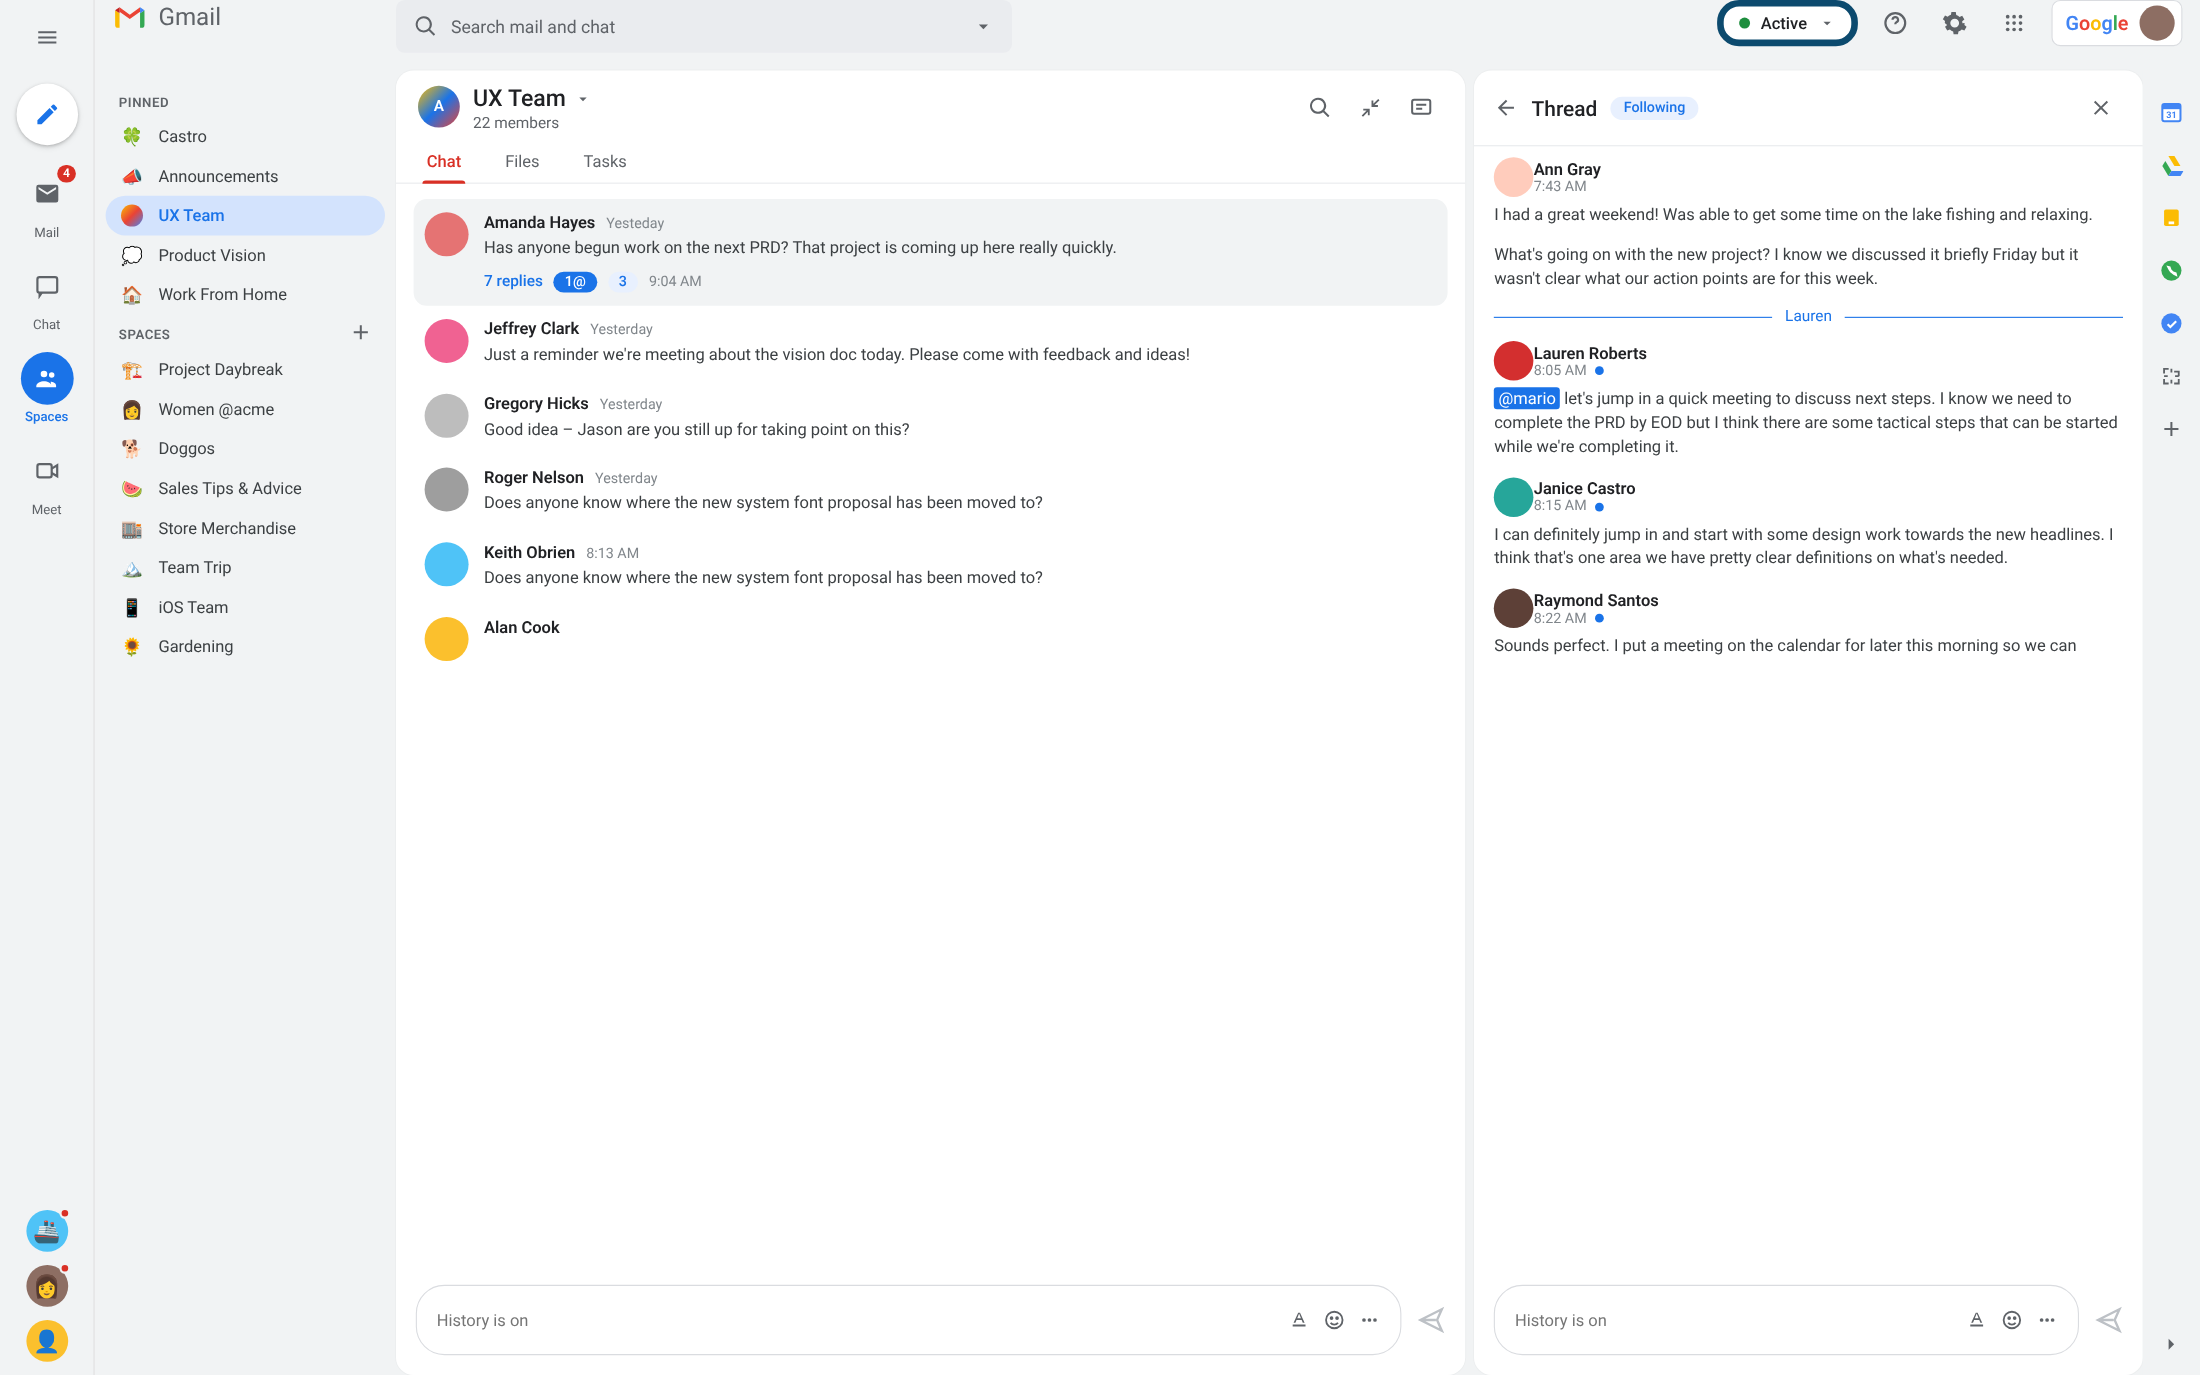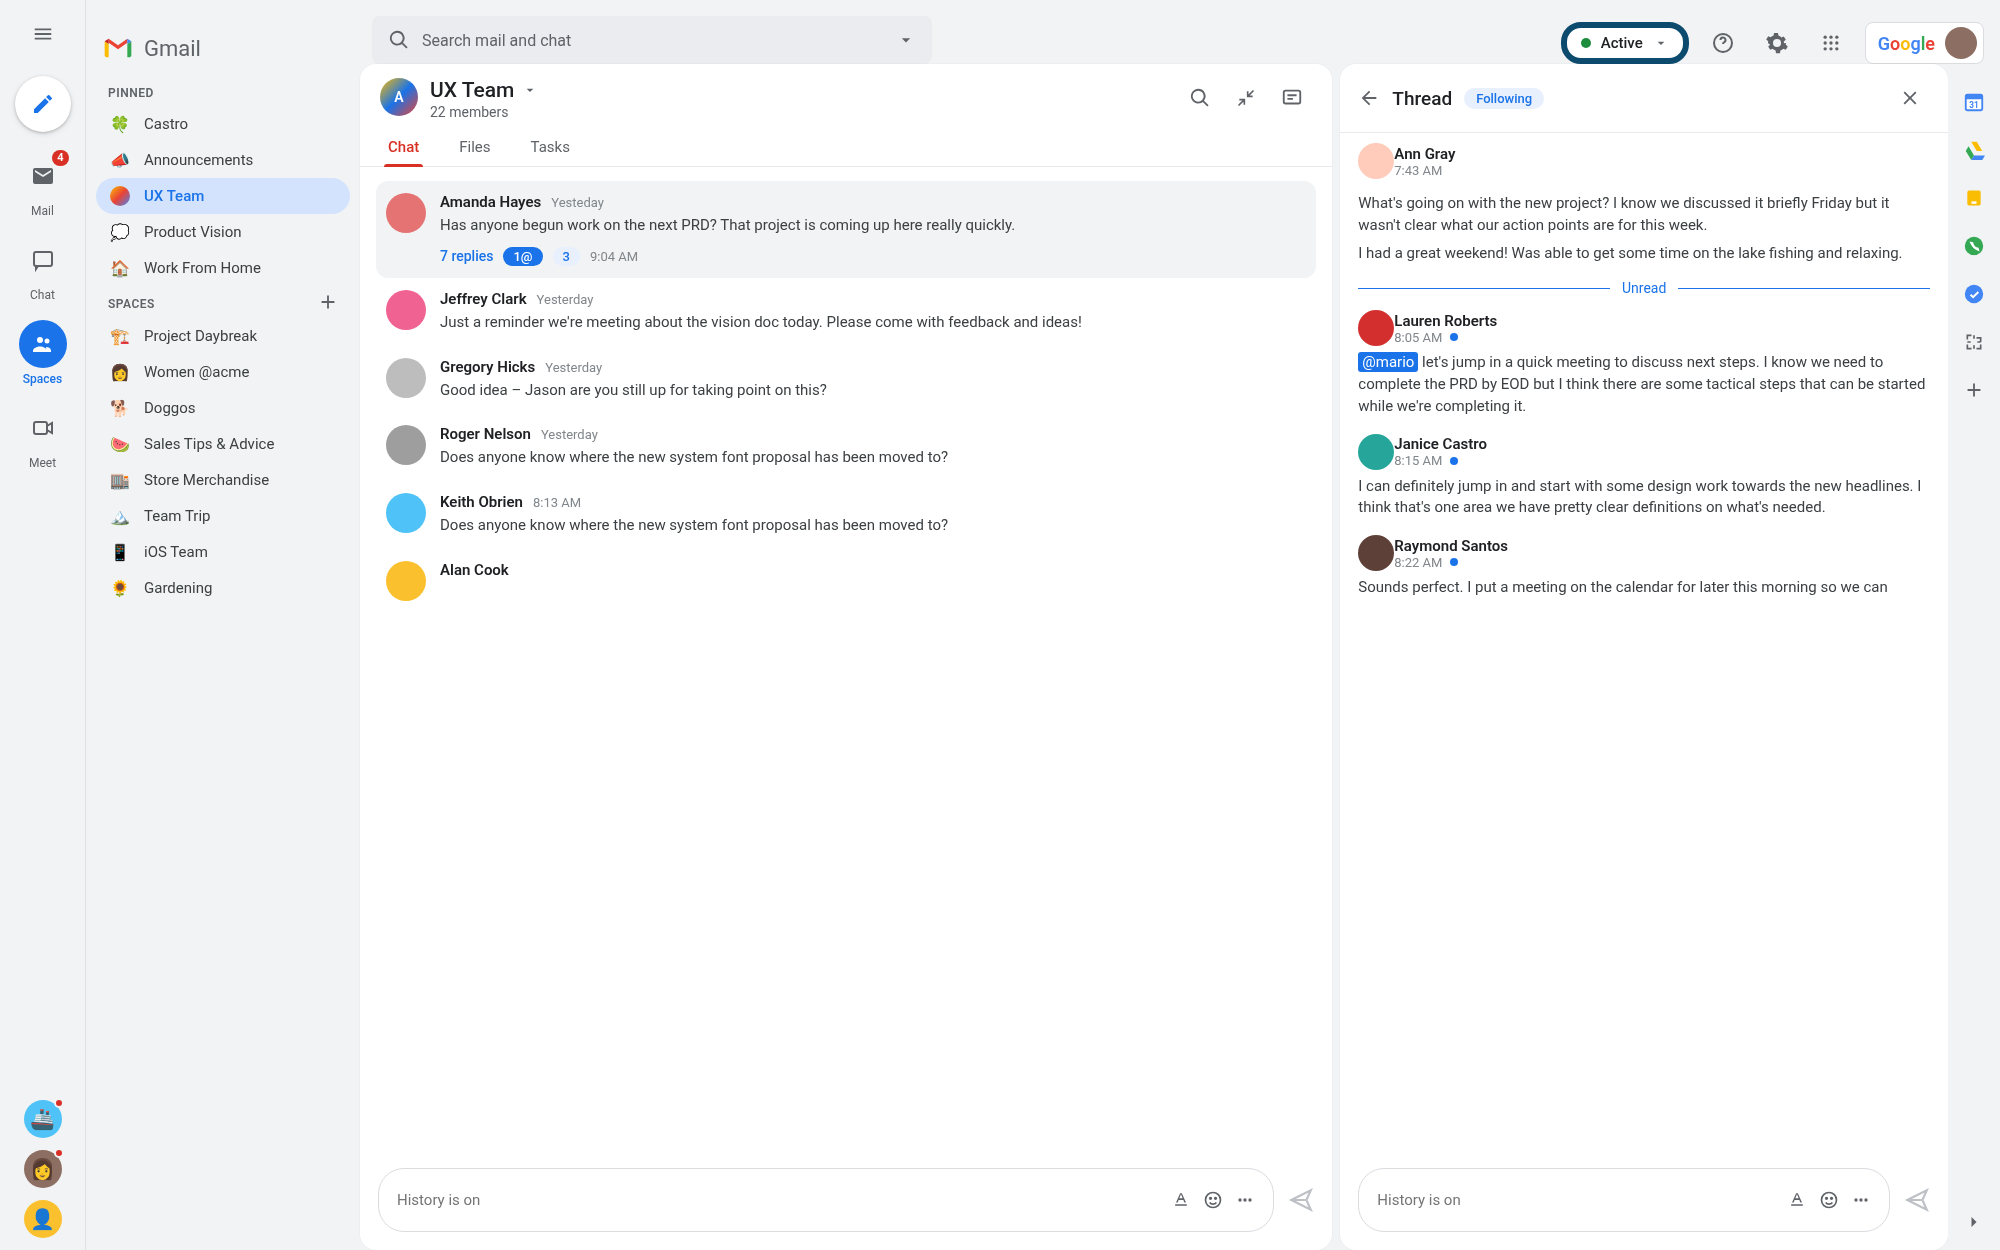--- a/index.html
+++ b/index.html
@@ -12,21 +12,21 @@
 .rail-item{display:flex;flex-direction:column;align-items:center;gap:4px;cursor:pointer;width:70px}
 .rail-icon-wrap{width:48px;height:48px;border-radius:50%;display:flex;align-items:center;justify-content:center;position:relative}
 .rail-item.active .rail-icon-wrap{background:#1a73e8}
 .rail-label{font-size:12px;color:#5f6368}
 .rail-item.active .rail-label{color:#1a73e8;font-weight:500}
 .badge{position:absolute;top:-2px;right:-2px;background:#d93025;color:#fff;font-size:11px;font-weight:600;border-radius:10px;padding:1px 5px;line-height:14px}
 .rail-bottom{position:absolute;bottom:12px;display:flex;flex-direction:column;gap:12px;align-items:center}
 .mini-avatar{width:38px;height:38px;border-radius:50%;position:relative;display:flex;align-items:center;justify-content:center;font-size:20px;cursor:pointer}
 .status-dot{width:10px;height:10px;border-radius:50%;background:#d93025;border:2px solid #f1f3f4;position:absolute;top:-2px;right:-2px}
 .main{flex:1;display:flex;flex-direction:column}
-.topbar{height:64px;display:flex;align-items:flex-end;padding:0 16px;gap:12px}
+.topbar{height:64px;display:flex;align-items:flex-start;padding:0 16px;gap:0}
 .logo-area{display:flex;align-items:center;gap:10px;width:258px}
 .logo-text{font-size:22px;color:#5f6368;font-weight:400}
 .search{flex:0 0 560px;height:48px;background:#eaecef;border-radius:8px;display:flex;align-items:center;padding:0 16px;gap:12px}
 .search input{border:none;background:transparent;font-size:16px;color:#5f6368;flex:1;outline:none}
 .search input::placeholder{color:#5f6368}
 .top-right{margin-left:auto;display:flex;align-items:center;gap:14px}
 .active-pill{display:flex;align-items:center;gap:10px;border:6px solid #0c4a6e;border-radius:20px;padding:6px 14px;background:#fff;cursor:pointer}
 .active-pill .dot{width:10px;height:10px;border-radius:50%;background:#1e8e3e}
 .icon-btn{width:40px;height:40px;border-radius:50%;display:flex;align-items:center;justify-content:center;cursor:pointer;color:#5f6368}
 .google-chip{display:flex;align-items:center;gap:10px;border:1px solid #dadce0;border-radius:8px;padding:4px 6px 4px 12px;background:#fff;cursor:pointer}
@@ -426,26 +426,26 @@
           </div>
           <div class="thread-body" id="thread-list">
               <div class="t-msg">
                 <div class="t-head">
                   <div class="t-av av-color" style="background: rgb(255, 204, 188);"></div>
                   <div>
                     <div class="t-name">Ann Gray</div>
                     <div class="t-time">7:43 AM</div>
                   </div>
                 </div>
+                <div class="t-text">I had a great weekend! Was able to get some time on the lake fishing and relaxing.</div>
                 <div class="t-text" style="margin-top: 14px;">What's going on with the new project? I know we discussed it briefly Friday but it wasn't clear what our action points are for this week.</div>
-                <div class="t-text">I had a great weekend! Was able to get some time on the lake fishing and relaxing.</div>
               </div>
               <div class="unread-divider">
                 <span class="line"></span>
-                <span>Unread</span>
+                <span>Lauren</span>
                 <span class="line"></span>
               </div>
               <div class="t-msg">
                 <div class="t-head">
                   <div class="t-av av-color" style="background: rgb(211, 47, 47);"></div>
                   <div>
                     <div class="t-name">Lauren Roberts</div>
                     <div class="t-time">8:05 AM<span class="bluedot"></span></div>
                   </div>
                 </div>

